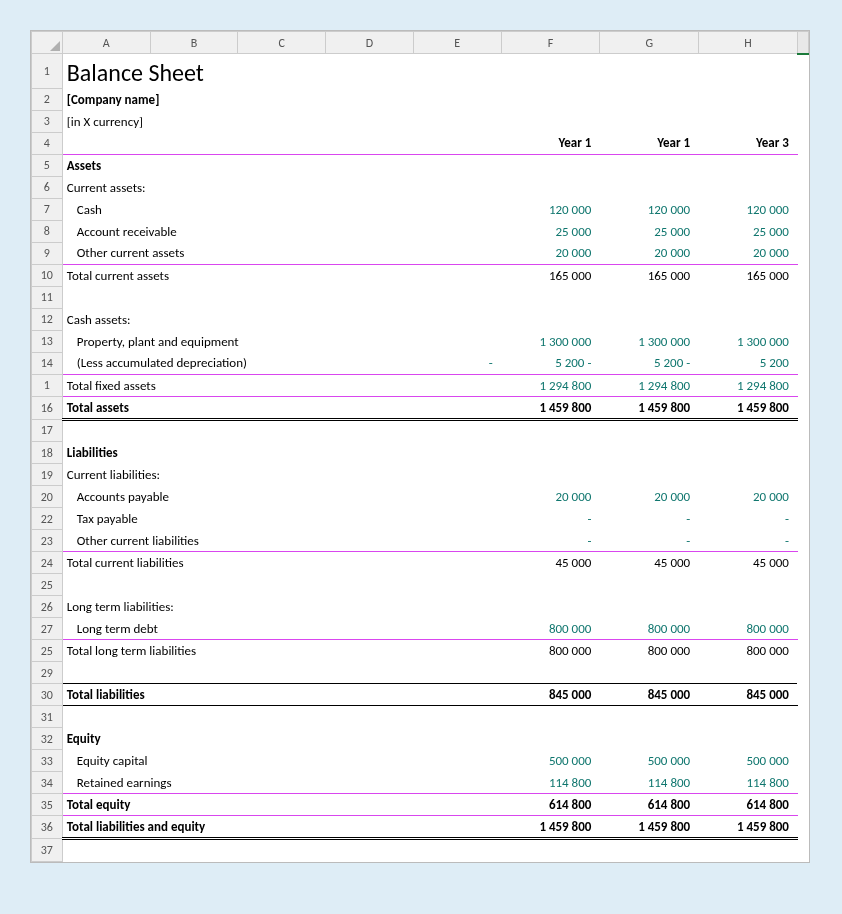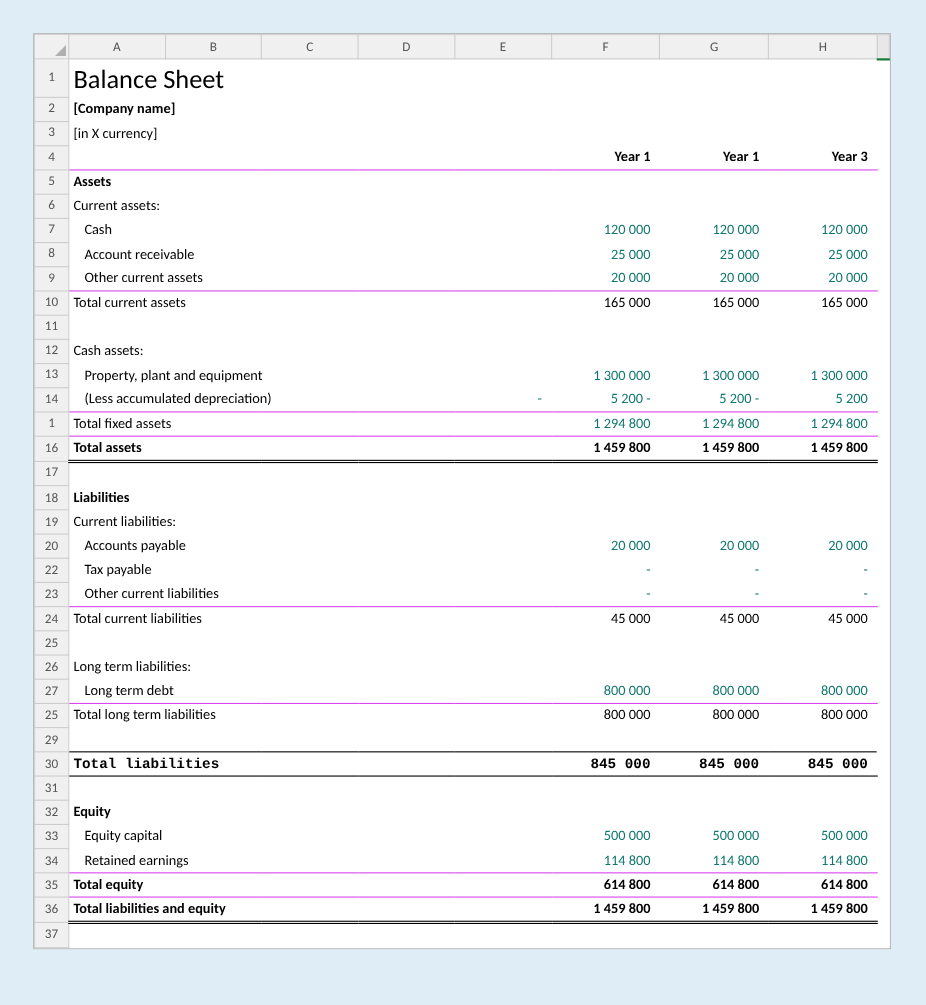--- a/index.html
+++ b/index.html
@@ -71,21 +71,21 @@
     font-size: 24px;
     font-weight: 500;
     height: 32px;
     padding-top: 2px;
   }
   .bold { font-weight: bold; }
   .indent { padding-left: 14px; }
   .num { text-align: right; padding-right: 8px; }
   .blue { color: #0f766e; }
   .bb { border-bottom: 1px solid #d946ef; }
-  .bb2 { border-bottom: 1px solid #000; border-top: 1px solid #000; font-family: Liberation Mono, monospace; }
+  .bb2 { border-bottom: 1px solid #000; border-top: 1px solid #000; }
   .bb-dbl { border-bottom: 3px double #000; border-top: 1px solid #000; }
   .selected-col {
     background: #e8e8e8;
     border-bottom: 2px solid #1a7a3a;
   }
   .gap-col { width: 10px; }
   .rownum-col { width: 28px; }
   .col-a { width: 80px; }
   .col-b { width: 80px; }
   .col-c { width: 80px; }

